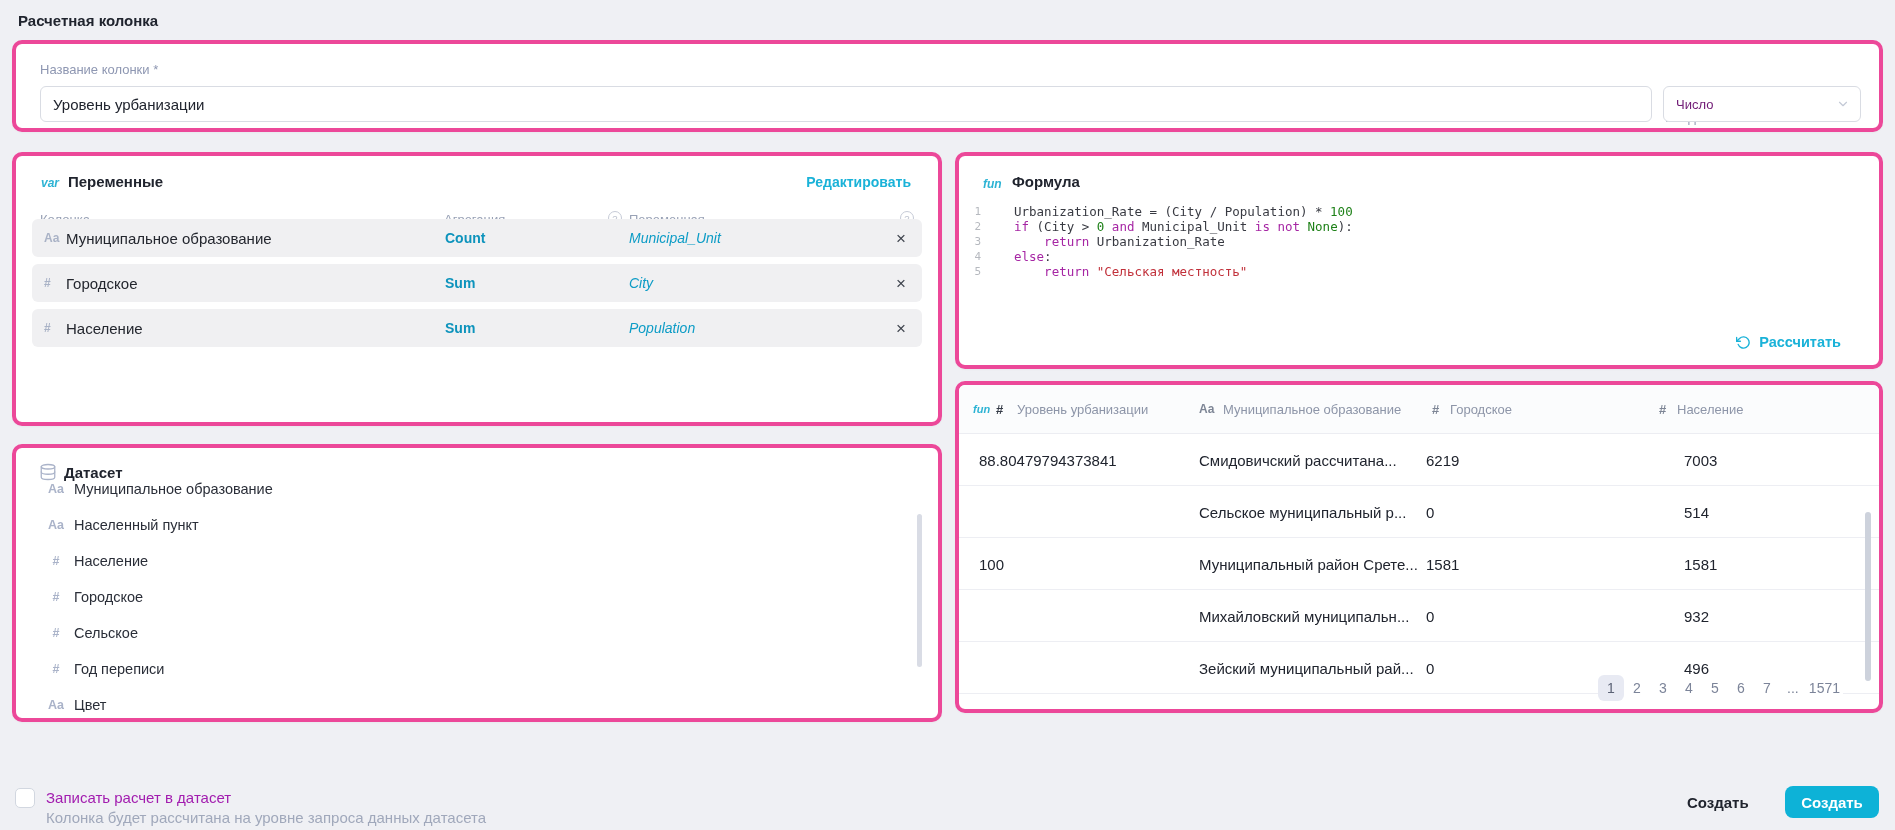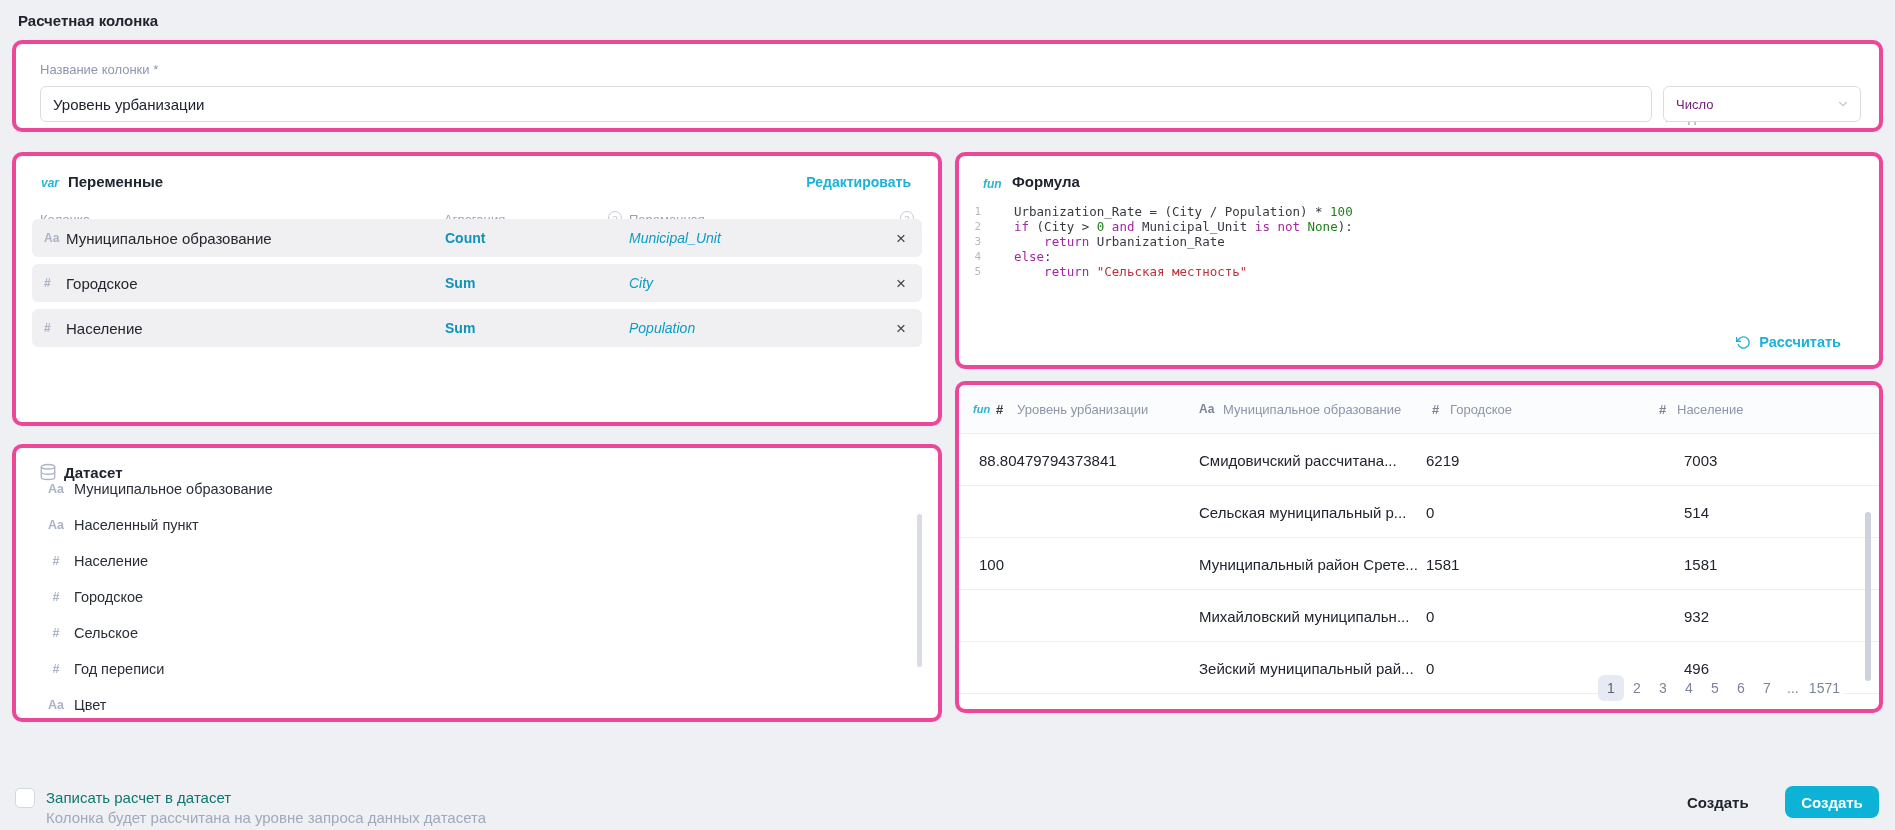--- a/index.html
+++ b/index.html
@@ -118,21 +118,21 @@
   }
   .page-item.active { background:#e8eaf3; color:#5b6275; }
   .page-item.ellipsis { cursor:default; }
   .p-thumb { right:8px; top:127px; width:6px; height:169px; background:#cdd2dc; }
 
   
   .checkbox {
     position:absolute; left:15px; top:788px; width:20px; height:20px;
     border:1px solid #d2d7e0; border-radius:5px; background:#fff; cursor:pointer;
   }
-  .cb-label { position:absolute; left:46px; top:789px; font-size:15px; color:#0f766e; }
+  .cb-label { position:absolute; left:46px; top:789px; font-size:15px; color:#a21caf; }
   .cb-hint { position:absolute; left:46px; top:809px; font-size:15px; color:#a0a8bb; }
   .cancel-btn {
     position:absolute; left:1679px; top:786px; height:32px; padding:0 8px;
     display:flex; align-items:center; font-size:15px; font-weight:700; color:#20242e;
     background:none; border:none; cursor:pointer; font-family:"Liberation Sans",sans-serif;
   }
   .create-btn {
     position:absolute; left:1785px; top:786px; width:94px; height:32px;
     background:#0db2d7; color:#fff; border:none; border-radius:8px;
     font-size:15px; font-weight:700; cursor:pointer; font-family:"Liberation Sans",sans-serif;
@@ -286,21 +286,21 @@
   </div>
   <div class="p-rows">
   <div class="prow">
     <span class="pc1">88.80479794373841</span>
     <span class="pc2">Смидовичский рассчитана...</span>
     <span class="pc3">6219</span>
     <span class="pc4">7003</span>
   </div>
   <div class="prow">
     <span class="pc1"></span>
-    <span class="pc2">Сельская муниципальный р...</span>
+    <span class="pc2">Сельское муниципальный р...</span>
     <span class="pc3">0</span>
     <span class="pc4">514</span>
   </div>
   <div class="prow">
     <span class="pc1">100</span>
     <span class="pc2">Муниципальный район Срете...</span>
     <span class="pc3">1581</span>
     <span class="pc4">1581</span>
   </div>
   <div class="prow">

